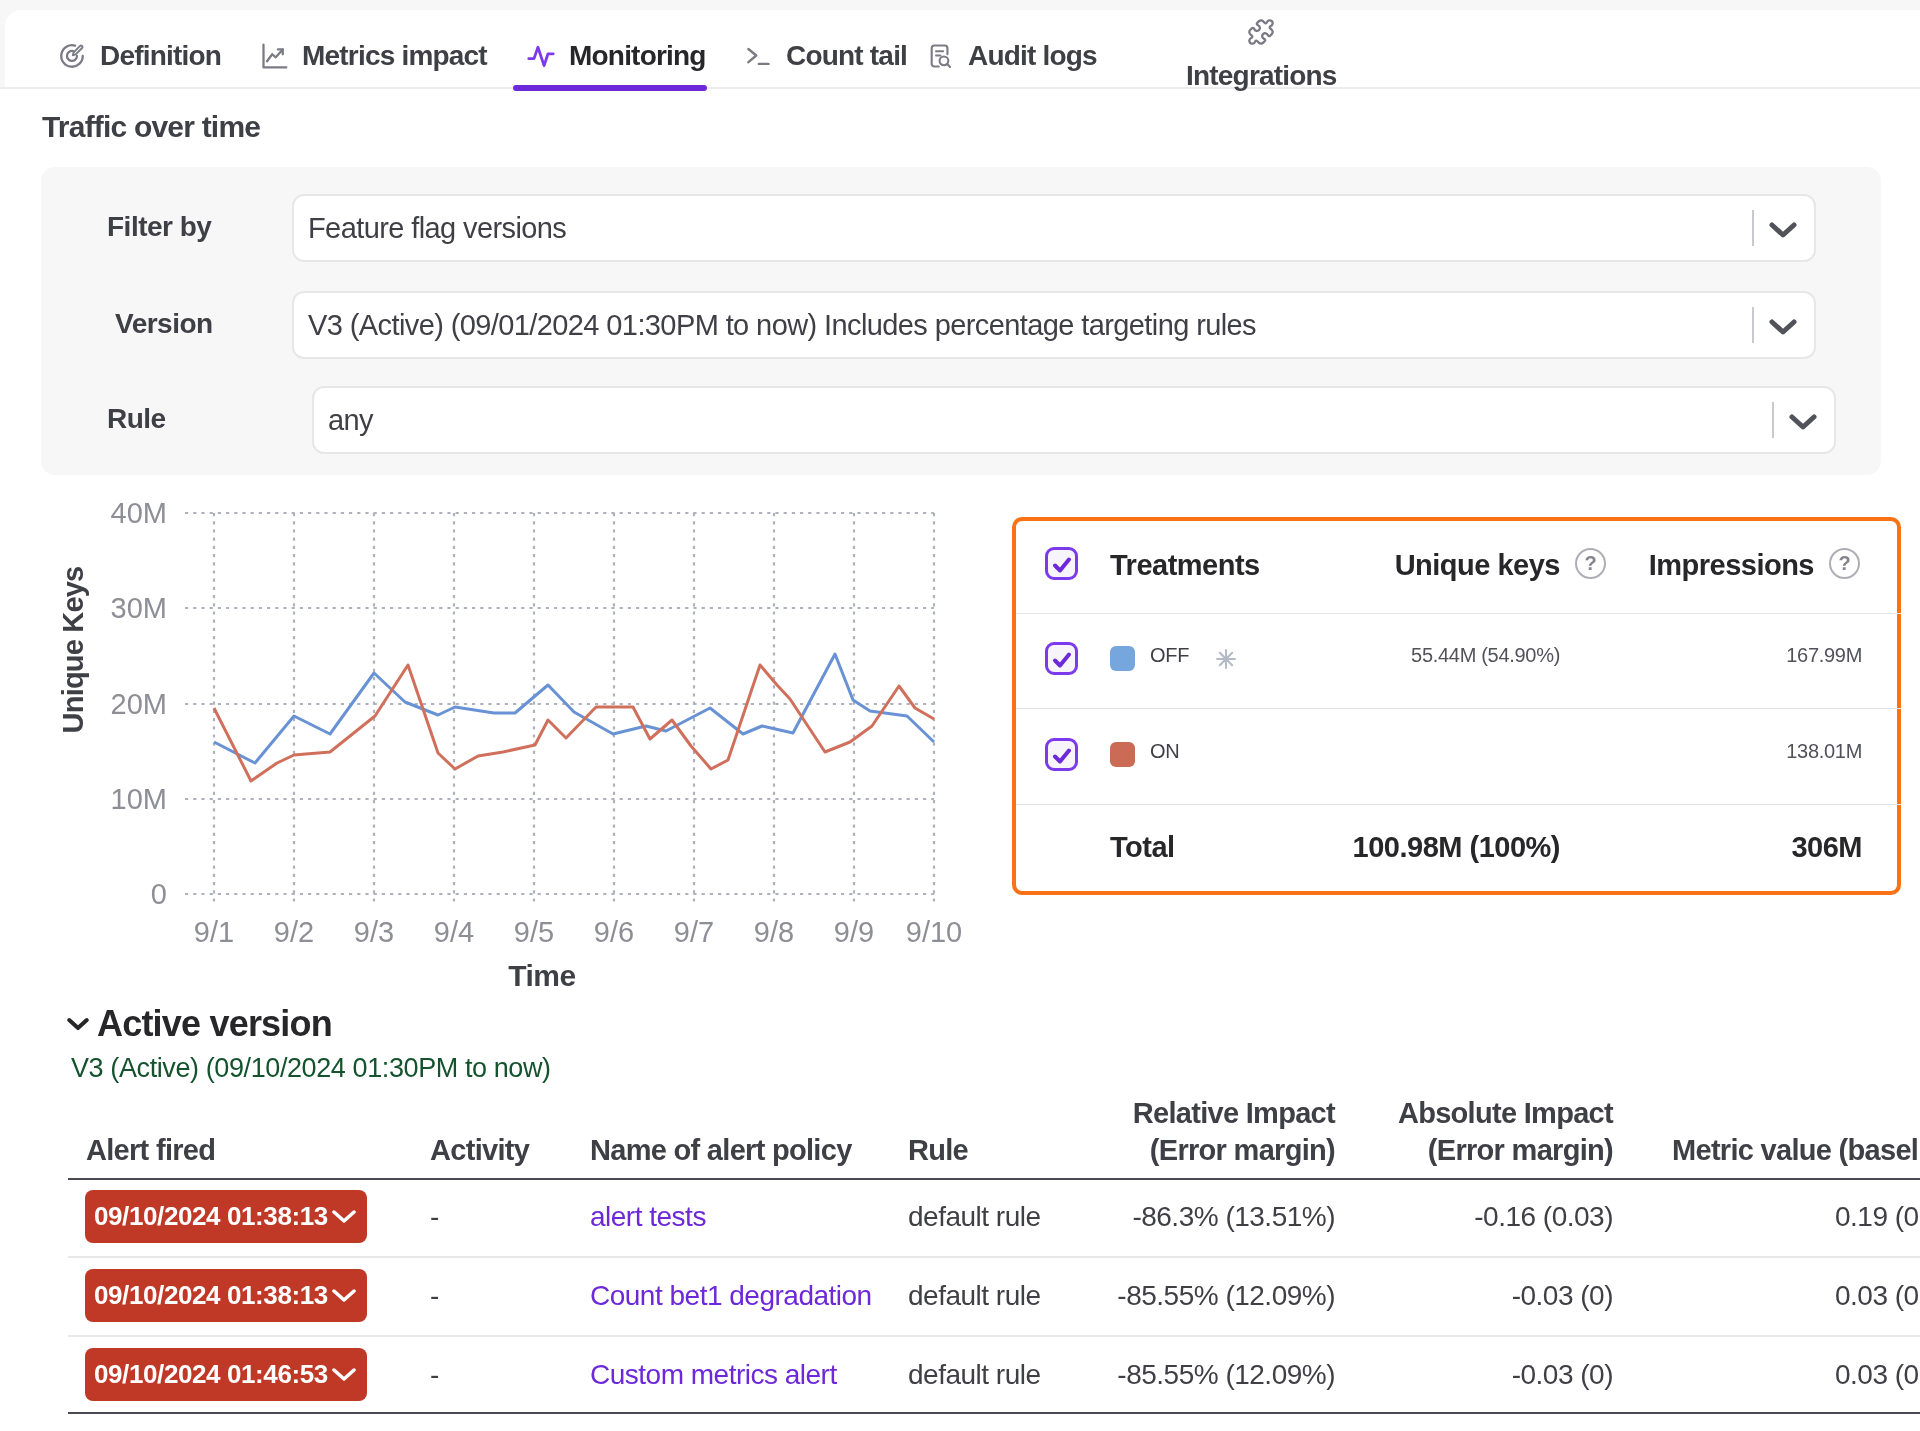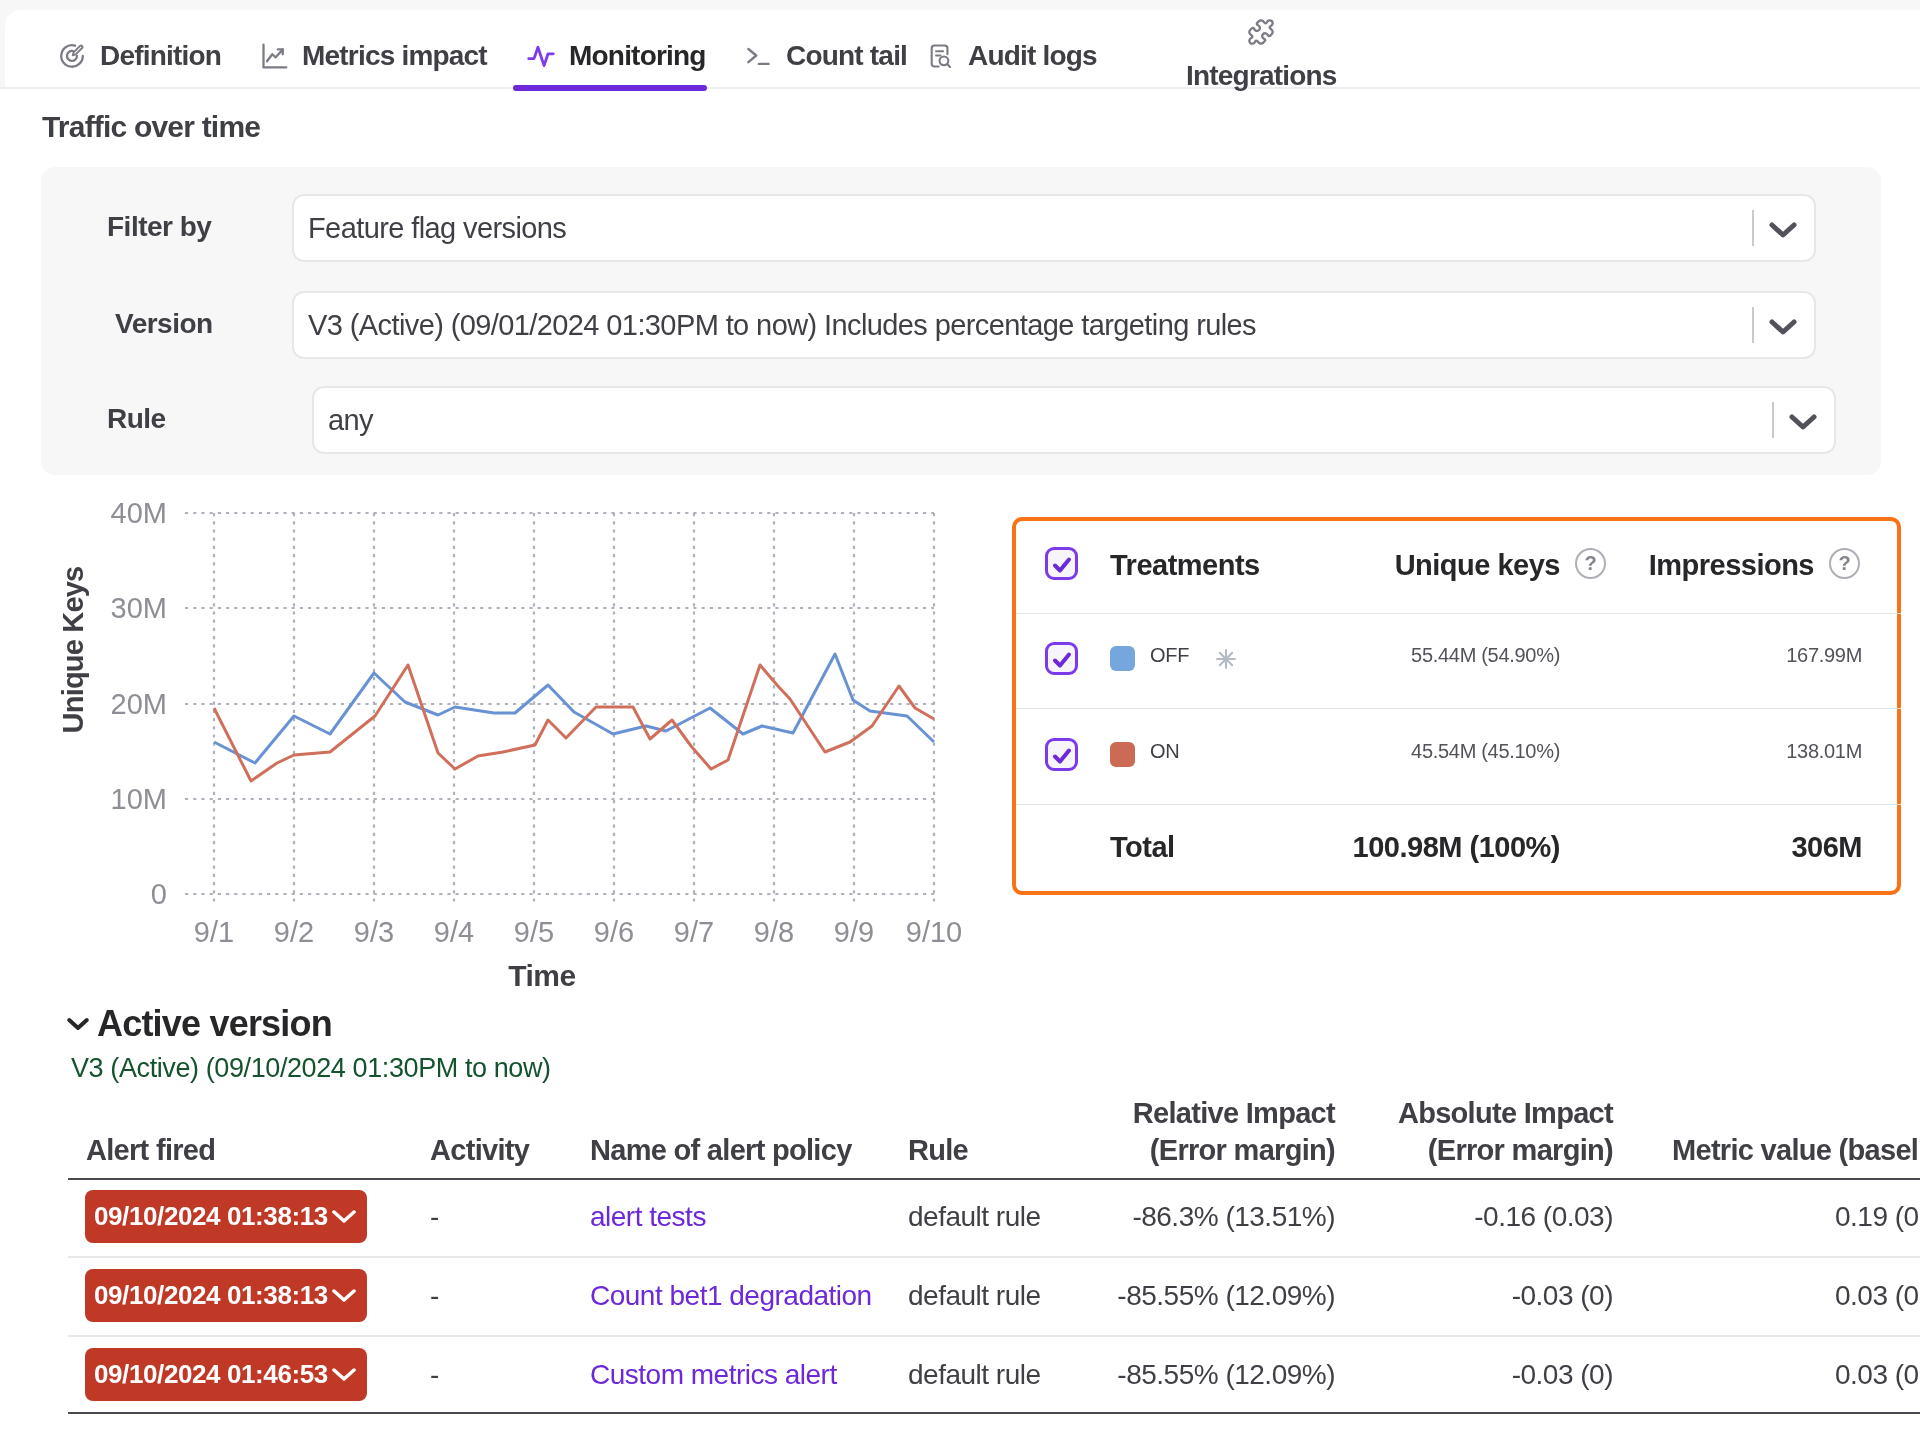--- a/index.html
+++ b/index.html
@@ -204,21 +204,20 @@
   <div class="abs tc-val" style="left:0px; top:123px; width:544px; text-align:right;">55.44M (54.90%)</div>
   <div class="abs tc-val" style="left:0px; top:123px; width:846px; text-align:right;">167.99M</div>
 
   <div class="cbox" style="left:29px; top:217px;">
       <svg width="24" height="24" viewBox="0 0 24 24">
         <path d="M5 12.5 L10 17.5 L19 6.5" fill="none" stroke="#6d28d9" stroke-width="4" stroke-linecap="round" stroke-linejoin="round"></path>
       </svg>
     </div>
   <div class="sq" style="left:94px; top:221px; background:#cb6a55;"></div>
   <div class="abs tc-val" style="left:134px; top:219px; color:#3f3f46;">ON</div>
-  <div class="abs tc-val" style="left:0px; top:219px; width:544px; text-align:right;">45.54M (45.10%)</div>
   <div class="abs tc-val" style="left:0px; top:219px; width:846px; text-align:right;">138.01M</div>
 
   <div class="abs tc-head" style="left:94px; top:310px;">Total</div>
   <div class="abs tc-head" style="left:0px; top:310px; width:544px; text-align:right;">100.98M (100%)</div>
   <div class="abs tc-head" style="left:0px; top:310px; width:846px; text-align:right;">306M</div>
 </div>
 
 <svg class="abs" style="left:66px; top:1016px;" width="24" height="16" viewBox="0 0 30 20">
     <polyline points="4,5 15,15 26,5" fill="none" stroke="#27272a" stroke-width="5" stroke-linecap="round" stroke-linejoin="round"></polyline>
   </svg>

